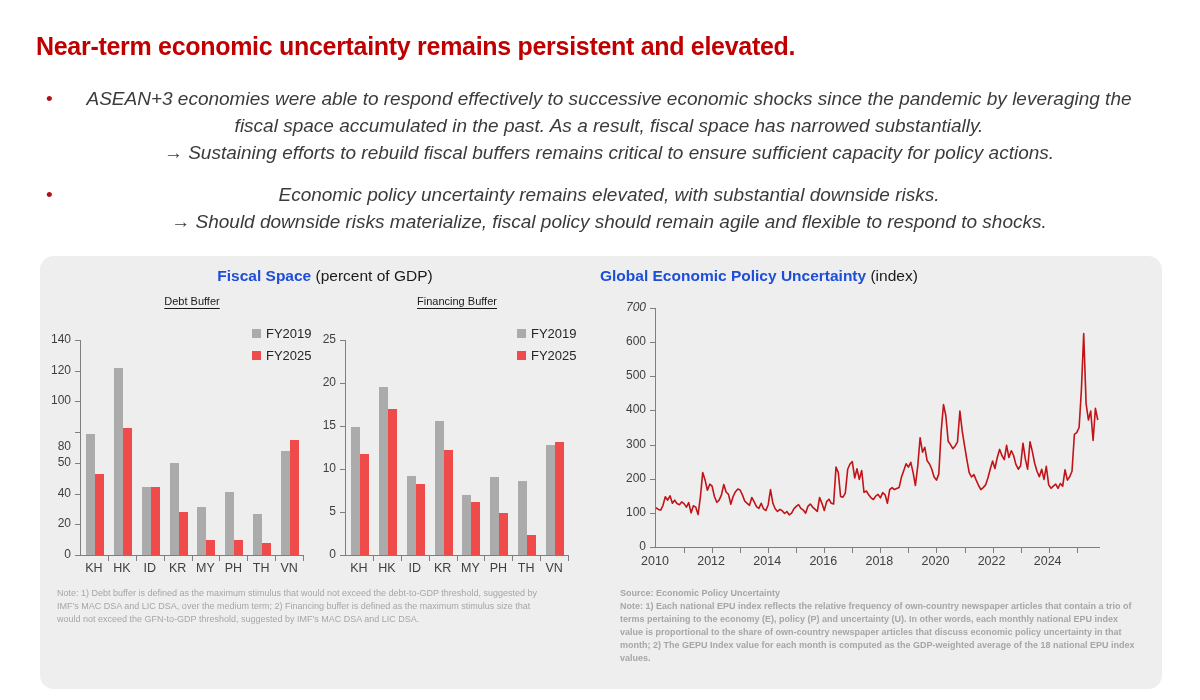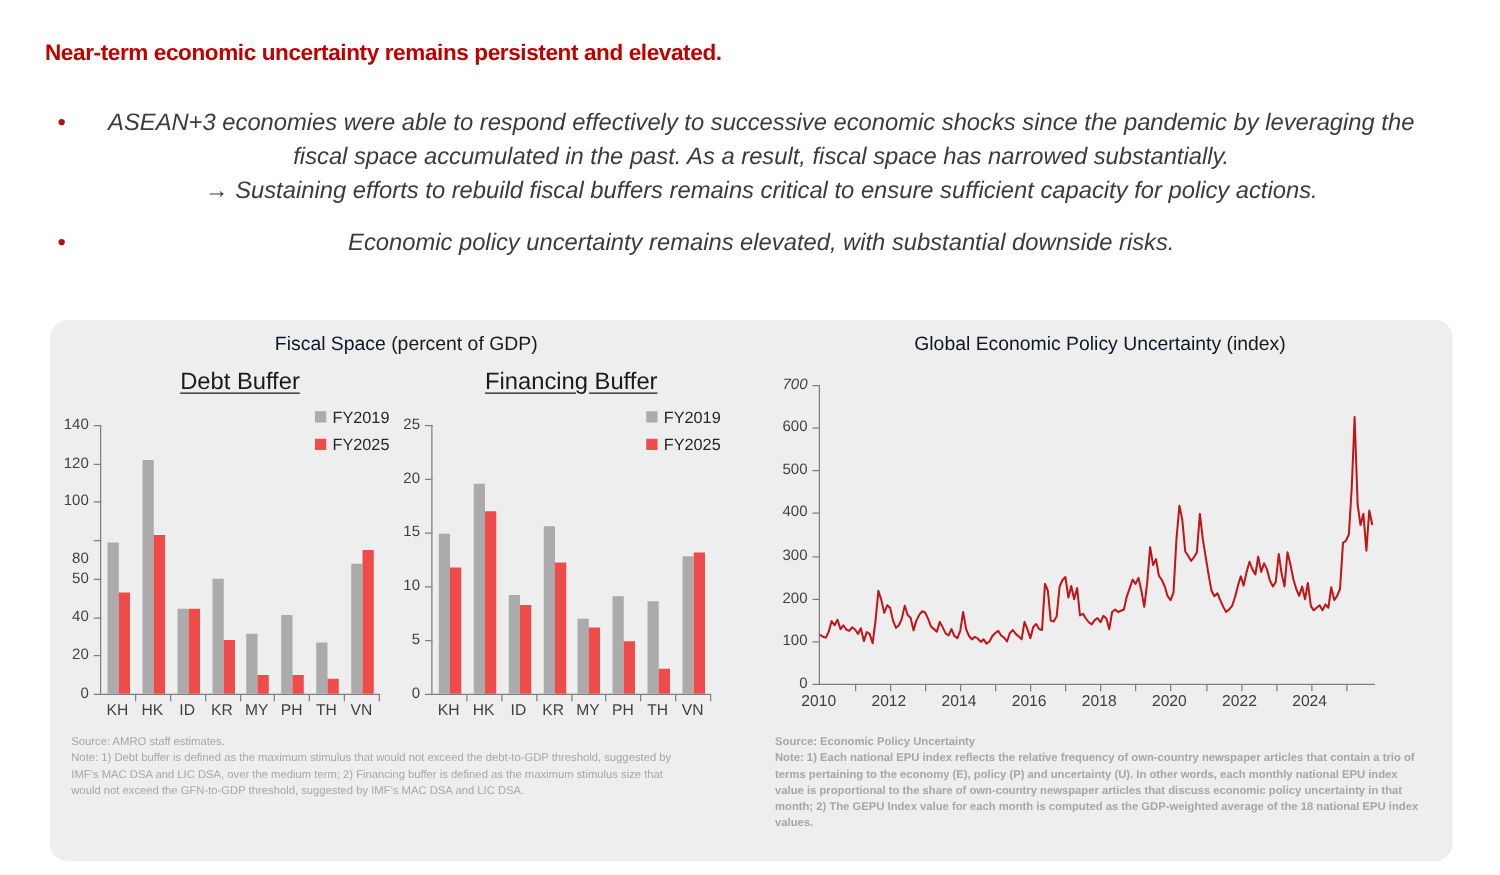--- a/index.html
+++ b/index.html
@@ -1,37 +1,37 @@
 <!DOCTYPE html>
 <html><head>
 <meta charset="utf-8">
 <style>
   * { margin:0; padding:0; box-sizing:border-box; }
   html,body { width:1200px; height:700px; background:#ffffff; overflow:hidden;
     font-family:"Liberation Sans", sans-serif; }
   .slide { position:relative; width:1200px; height:700px; background:#ffffff; }
 
   .slide-title { position:absolute; left:36px; top:32px; width:1130px;
-    font-size:18px; font-weight:bold; color:#C00000; letter-spacing:-0.3px; }
+    font-size:25px; font-weight:bold; color:#C00000; letter-spacing:-0.3px; }
 
   .bullets { position:absolute; left:40px; top:86px; width:1110px; list-style:none;text-align:center; }
   .bullets li { position:relative; padding-left:28px; margin-bottom:15px;
     font-style:italic; font-size:19px; line-height:1.42; color:#3B3B3B; }
   .bullets li::before { content:"•"; position:absolute; left:6px; top:0;
     color:#B01116; font-style:normal; }
 
   .panel { position:absolute; left:40px; top:256px; width:1122px; height:433px;
     background:#EFEEEE; border-radius:14px; }
 
   .section-header { position:absolute; top:11px; font-size:15.5px; color:#1a1a1a; }
-  .section-header .hdr-red { font-weight:normal; color:#0f172a; }
+  .section-header .hdr-red { font-weight:bold; color:#1d4ed8; }
   #fiscal-header { left:0; width:570px; text-align:center; }
-  #gepu-header  { left:560px; width:560px; text-align:center; }
-
-  .chart-subtitle { position:absolute; top:39px; font-size:19px; color:#1a1a1a;
+  #gepu-header  { left:560px; width:560px; }
+
+  .chart-subtitle { position:absolute; top:39px; font-size:11px; color:#1a1a1a;
     text-align:center; text-decoration:underline; text-underline-offset:3px; }
   #debt-subtitle { left:40px;  width:224px; }
   #fin-subtitle  { left:305px; width:224px; }
 
   .bar-chart, .line-chart { position:absolute; }
   #debt-chart { left:0;    top:84px; width:268px; height:250px; }
   #fin-chart  { left:265px; top:84px; width:268px; height:250px; }
   #gepu-chart { left:575px; top:52px; width:530px; height:280px; }
 
   .y-axis { position:absolute; left:0; top:0; width:36px; height:216px; }
@@ -70,20 +70,21 @@
 
   <h1 class="slide-title">Near-term economic uncertainty remains persistent and elevated.</h1>
 
   <ul class="bullets">
     <li>
       <div>ASEAN+3 economies were able to respond effectively to successive economic shocks since the pandemic by leveraging the fiscal space accumulated in the past. As a result, fiscal space has narrowed substantially.</div>
       <div>→ Sustaining efforts to rebuild fiscal buffers remains critical to ensure sufficient capacity for policy actions.</div>
     </li>
     <li>
       <div>Economic policy uncertainty remains elevated, with substantial downside risks.</div>
+      <div>→ Should downside risks materialize, fiscal policy should remain agile and flexible to respond to shocks.</div>
     </li>
   </ul>
 
   <div class="panel">
 
     <div class="section-header" id="fiscal-header">
       <span class="hdr-red">Fiscal Space</span><span> (percent of GDP)</span>
     </div>
 
     <div class="chart-subtitle" id="debt-subtitle">Debt Buffer</div>
@@ -270,21 +271,20 @@
           <div class="x-label" style="left: 92.192px; width: 40px;">2014</div>
           <div class="x-label" style="left: 148.288px; width: 40px;">2016</div>
           <div class="x-label" style="left: 204.384px; width: 40px;">2018</div>
           <div class="x-label" style="left: 260.48px; width: 40px;">2020</div>
           <div class="x-label" style="left: 316.576px; width: 40px;">2022</div>
           <div class="x-label" style="left: 372.672px; width: 40px;">2024</div>
         </div>
     </div>
 
     <div class="footnote" id="fiscal-footnote">
-      <div>Source: AMRO staff estimates.</div>
       <div>Note: 1) Debt buffer is defined as the maximum stimulus that would not exceed the debt-to-GDP threshold, suggested by IMF’s MAC DSA and LIC DSA, over the medium term; 2) Financing buffer is defined as the maximum stimulus size that would not exceed the GFN-to-GDP threshold, suggested by IMF’s MAC DSA and LIC DSA.</div>
     </div>
 
     <div class="footnote" id="gepu-footnote">
       <div>Source: Economic Policy Uncertainty</div>
       <div>Note: 1) Each national EPU index reflects the relative frequency of own-country newspaper articles that contain a trio of terms pertaining to the economy (E), policy (P) and uncertainty (U). In other words, each monthly national EPU index value is proportional to the share of own-country newspaper articles that discuss economic policy uncertainty in that month; 2) The GEPU Index value for each month is computed as the GDP-weighted average of the 18 national EPU index values.</div>
     </div>
 
   </div>
 </div>

